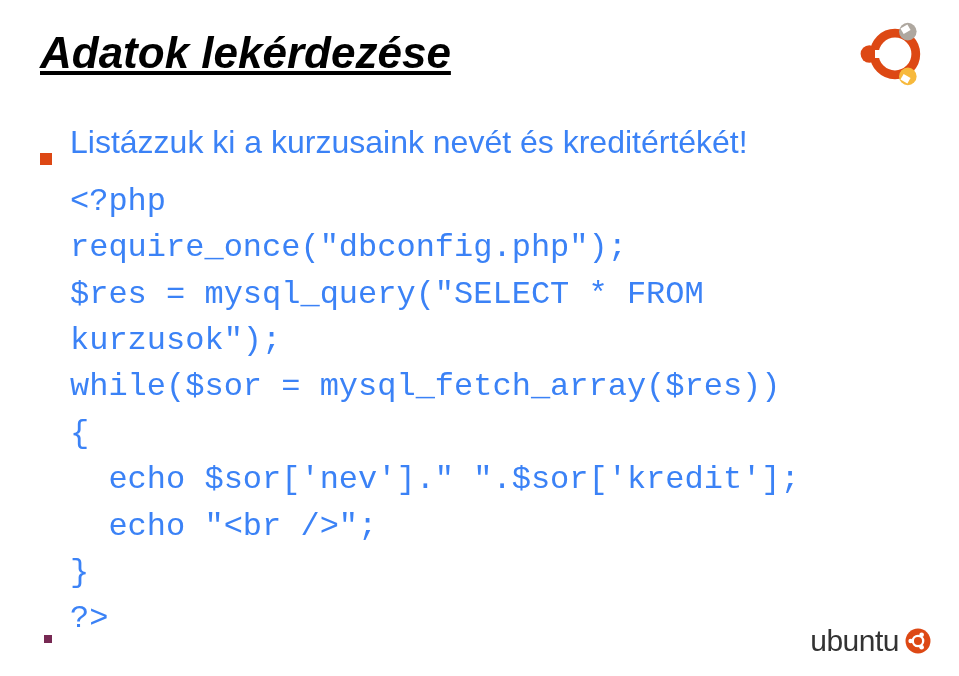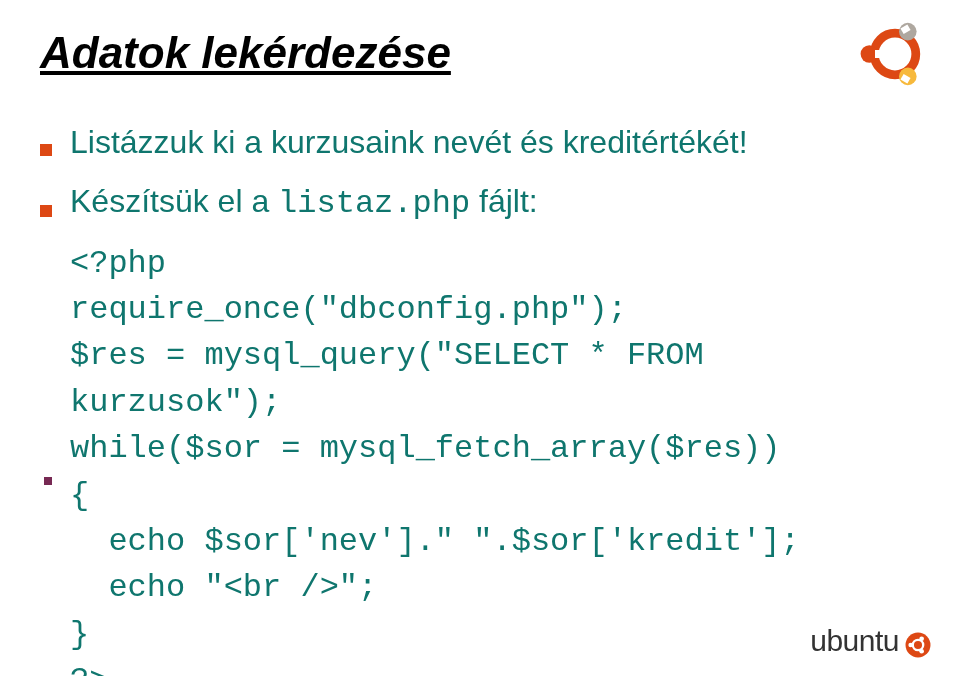--- a/index.html
+++ b/index.html
@@ -28,24 +28,24 @@
       font-size: 44px;
       font-weight: bold;
       font-style: italic;
       color: #000;
       margin-bottom: 42px;
       text-decoration: underline;
     }
     
     .bullet-item {
       display: flex;
-      align-items: center;
+      align-items: flex-end;
       margin-bottom: 14px;
       font-size: 32px;
-      color: #0f766e;
+      color: #3b82f6;
       line-height: 1.4;
     }
     
     .bullet-marker {
       width: 12px;
       height: 12px;
       background: #dd4814;
       margin-right: 18px;
       margin-top: 16px;
       flex-shrink: 0;
@@ -83,21 +83,21 @@
       right: 24px;
       width: 80px;
       height: 80px;
     }
     
     .ubuntu-logo-bottom {
       position: absolute;
       bottom: 18px;
       right: 28px;
       display: flex;
-      align-items: flex-end;
+      align-items: center;
     }
     
     .ubuntu-text {
       font-size: 30px;
       color: #333;
       letter-spacing: -0.5px;
       font-weight: 400;
     }
     
     .ubuntu-circle-small {
@@ -123,26 +123,20 @@
     </svg>
   </div>
 
   <h1 class="slide-title">Adatok lekérdezése</h1>
 
   <div class="bullet-item">
     <div class="bullet-marker"></div>
     <div class="bullet-text">Listázzuk ki a kurzusaink nevét és kreditértékét!</div>
   </div>
 
-  <div class="bullet-item">
-    <div class="bullet-marker"></div>
-    <div class="bullet-text">
-      <span>Készítsük el a </span><span class="code-inline">listaz.php</span><span> fájlt:</span>
-    </div>
-  </div>
 
   <div class="bullet-item">
     <div class="bullet-marker-small"></div>
     <div class="bullet-text">
       <div class="code-block" style="margin-left:0;">&lt;?php
 require_once("dbconfig.php");
 $res = mysql_query("SELECT * FROM
 kurzusok");
 while($sor = mysql_fetch_array($res))
 {

